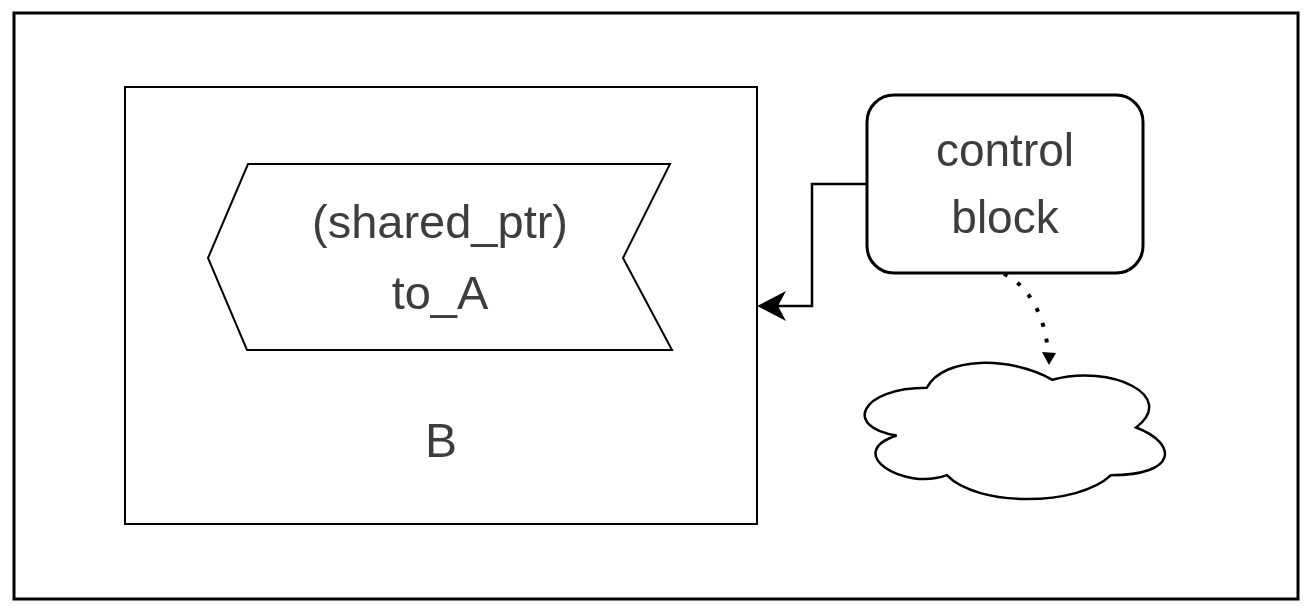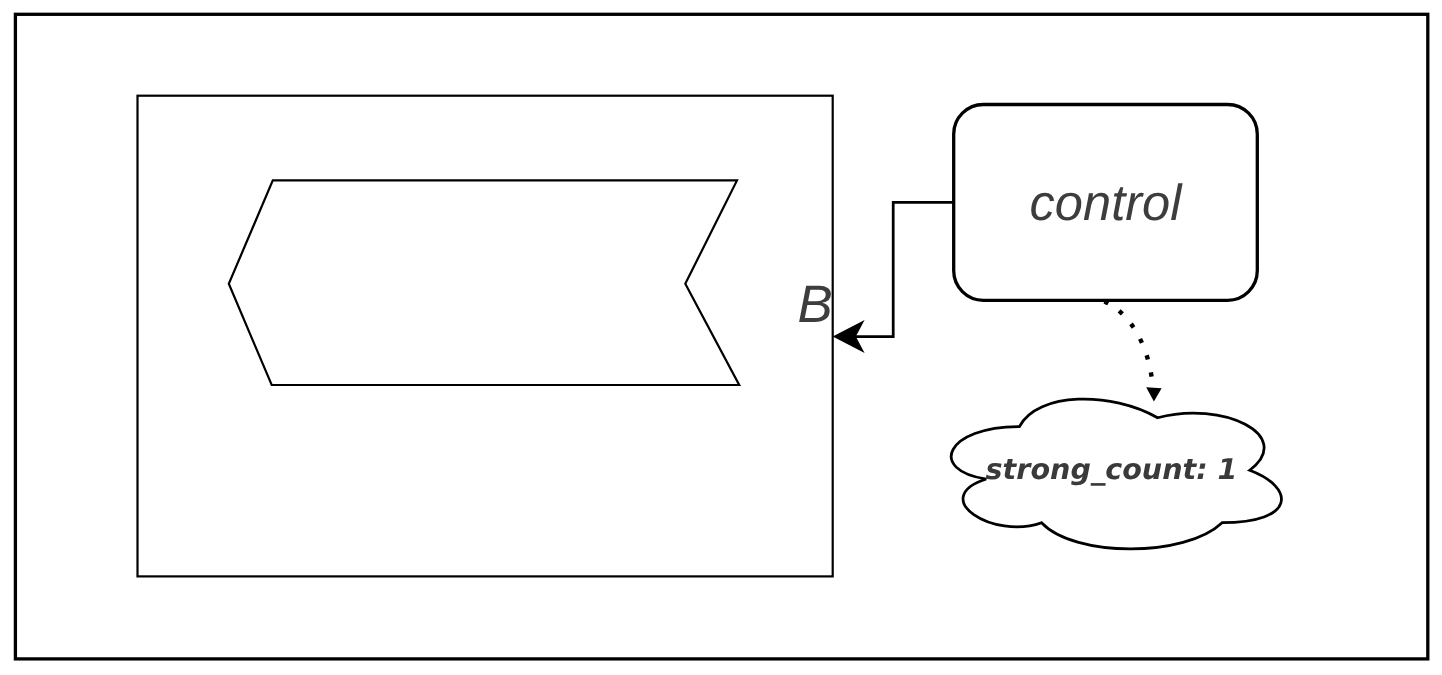--- a/index.html
+++ b/index.html
@@ -12,27 +12,26 @@
     overflow: hidden;
   }
   .layer {
     position: absolute;
     left: 0; top: 0;
   }
   .label {
     position: absolute;
     color: #3d3d3d;
     display: flex;
-    flex-direction: row;
+    flex-direction: column;
     align-items: center;
     justify-content: center;
     text-align: center;
     white-space: pre;
     pointer-events: none;
-    font-style: italic;
   }
   .pointer-label {
     left: 208px; top: 164px; width: 464px; height: 186px;
     font-size: 47px; line-height: 71px;
   }
   .b-label {
     left: 125px; top: 87px; width: 632px; height: 437px;
     justify-content: flex-end;
     font-size: 48px; line-height: 56px;
     padding-bottom: 55px; box-sizing: border-box;
@@ -72,26 +71,30 @@
 
     <path d="M 926.75 387.75
              C 859.75 387.75, 843 427.5, 896.6 435.45
              C 843 452.94, 903.3 491.1, 946.85 475.2
              C 977 507, 1077.5 507, 1111 475.2
              C 1178 475.2, 1178 443.4, 1136.1 427.5
              C 1178 395.7, 1111 363.9, 1052.4 379.8
              C 1010.5 355.95, 943.5 355.95, 926.75 387.75 Z" fill="#ffffff" stroke="#000000" stroke-width="2.5"></path>
   </svg>
 
+  <div class="label pointer-label">
+    <span>(shared_ptr)</span>
+    <span>to_A</span>
+  </div>
 
   <div class="label b-label">
     <span>B</span>
   </div>
 
   <div class="label control-label">
     <span>control</span>
+    <span>block</span>
   </div>
 
   <div class="label cloud-label">
-    <span>strong_count: 1</span>
   </div>
 
 </div>
 
 </body></html>

